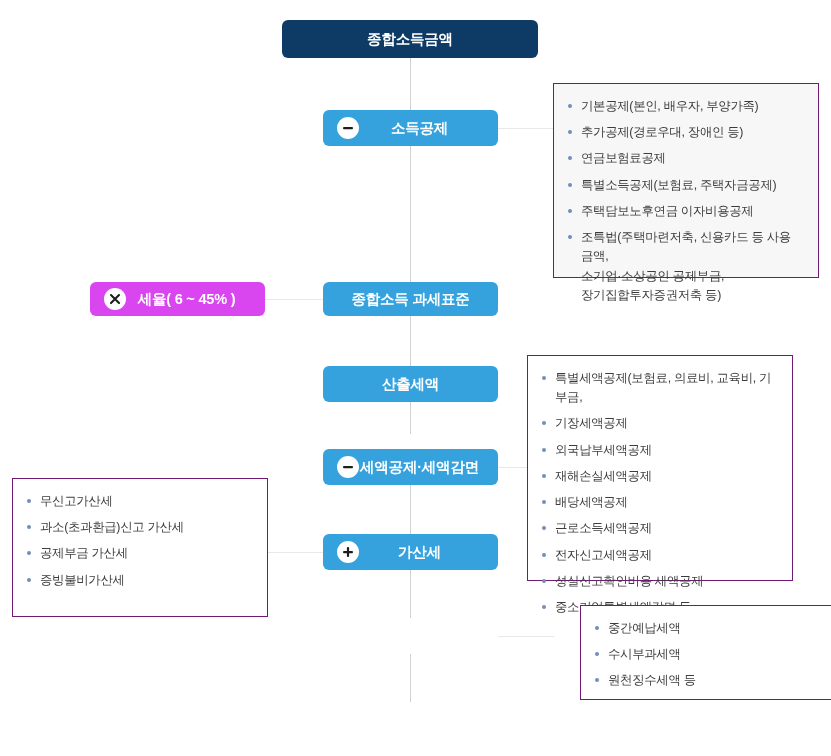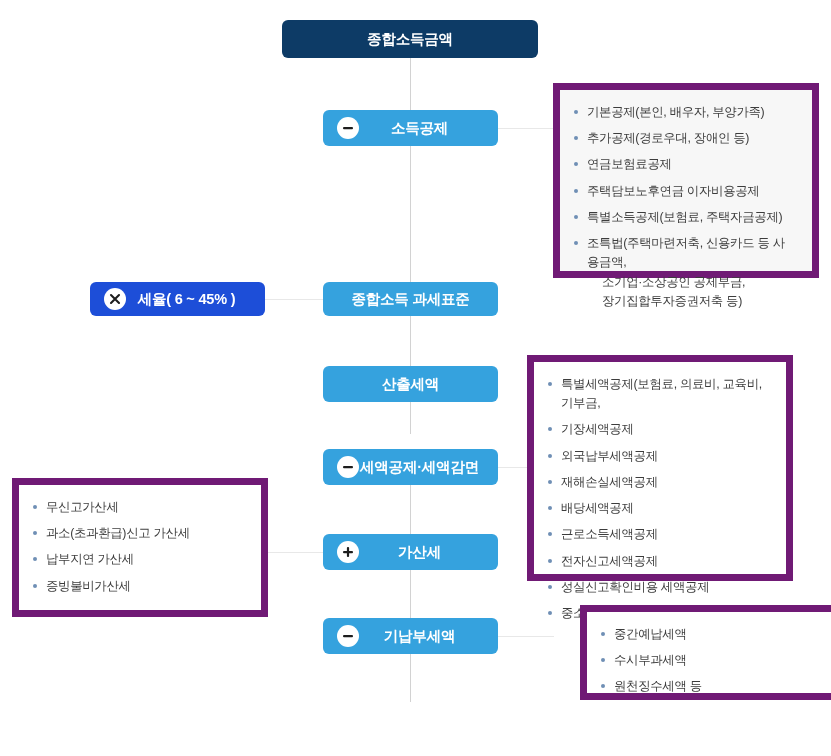--- a/index.html
+++ b/index.html
@@ -42,21 +42,21 @@
     align-items: center;
     justify-content: center;
     color: #ffffff;
     font-size: 14.5px;
     font-weight: bold;
     letter-spacing: -0.2px;
     white-space: nowrap;
   }
   .node.navy   { background: #0d3b66; }
   .node.blue   { background: #35a2de; }
-  .node.green  { background: #1d4ed8; padding-left: 40px; }
+  .node.green  { background: #d946ef; padding-left: 40px; }
 
   .node .label {
     display: block;
   }
   
   .node.with-icon .label {
     position: absolute;
     left: 0;
     right: 0;
     text-align: center;
@@ -76,21 +76,21 @@
     display: flex;
     align-items: center;
     justify-content: center;
   }
   .op svg { display: block; }
 
   
   .panel {
     position: absolute;
     box-sizing: border-box;
-    border: 7px solid #701a75;
+    border: 1px solid #701a75;
     background: #ffffff;
     padding: 13px 16px 13px 14px;
   }
   .panel.shaded { background: #f7f7f7; }
   .panel ul {
     list-style: none;
     margin: 0;
     padding: 0;
   }
   .panel li {
@@ -107,21 +107,20 @@
     position: absolute;
     left: 0;
     top: 7px;
     width: 4px;
     height: 4px;
     border-radius: 50%;
     background: #6f8fb5;
   }
   .panel li .cont {
     display: block;
-    margin-left: 15px;
   }
 </style>
 </head>
 <body>
 
 <div id="flow">
 
   <div class="vline" style="left:410px; top:58px;  height:52px;"></div>
   <div class="vline" style="left:410px; top:146px; height:140px;"></div>
   <div class="vline" style="left:410px; top:314px; height:52px;"></div>
@@ -178,37 +177,29 @@
   <div class="node blue with-icon" style="left:323px; top:534px; width:175px; height:36px;">
     <span class="op">
       <svg width="22" height="22" viewBox="0 0 22 22">
         <rect x="6" y="10" width="10" height="2.2" rx="1" fill="#1d1d1d"></rect>
         <rect x="9.9" y="6.1" width="2.2" height="10" rx="1" fill="#1d1d1d"></rect>
       </svg>
     </span>
     <span class="label">가산세</span>
   </div>
 
-  <div class="node blue with-icon" style="left:323px; top:618px; width:175px; height:36px;">
-    <span class="op">
-      <svg width="22" height="22" viewBox="0 0 22 22">
-          <rect x="6" y="10" width="10" height="2.2" rx="1" fill="#1d1d1d"></rect>
-        </svg>
-    </span>
-    <span class="label">기납부세액</span>
-  </div>
 
 
   <div class="panel shaded" style="left:553px; top:83px; width:266px; height:195px;">
     <ul>
       <li><span class="dot"></span><span>기본공제(본인, 배우자, 부양가족)</span></li>
       <li><span class="dot"></span><span>추가공제(경로우대, 장애인 등)</span></li>
       <li><span class="dot"></span><span>연금보험료공제</span></li>
+      <li><span class="dot"></span><span>특별소득공제(보험료, 주택자금공제)</span></li>
       <li><span class="dot"></span><span>주택담보노후연금 이자비용공제</span></li>
-      <li><span class="dot"></span><span>특별소득공제(보험료, 주택자금공제)</span></li>
       <li><span class="dot"></span>
         <span>조특법(주택마련저축, 신용카드 등 사용금액,</span>
         <span class="cont">소기업·소상공인 공제부금,</span>
         <span class="cont">장기집합투자증권저축 등)</span>
       </li>
     </ul>
   </div>
 
   <div class="panel" style="left:527px; top:355px; width:266px; height:226px;">
     <ul>
@@ -223,21 +214,21 @@
       <li><span class="dot"></span><span>전자신고세액공제</span></li>
       <li><span class="dot"></span><span>성실신고확인비용 세액공제</span></li>
       <li><span class="dot"></span><span>중소기업특별세액감면 등</span></li>
     </ul>
   </div>
 
   <div class="panel" style="left:12px; top:478px; width:256px; height:139px;">
     <ul>
       <li><span class="dot"></span><span>무신고가산세</span></li>
       <li><span class="dot"></span><span>과소(초과환급)신고 가산세</span></li>
-      <li><span class="dot"></span><span>납부지연 가산세</span></li>
+      <li><span class="dot"></span><span>공제부금 가산세</span></li>
       <li><span class="dot"></span><span>증빙불비가산세</span></li>
     </ul>
   </div>
 
   <div class="panel" style="left:580px; top:605px; width:266px; height:95px;">
     <ul>
       <li><span class="dot"></span><span>중간예납세액</span></li>
       <li><span class="dot"></span><span>수시부과세액</span></li>
       <li><span class="dot"></span><span>원천징수세액 등</span></li>
     </ul>

